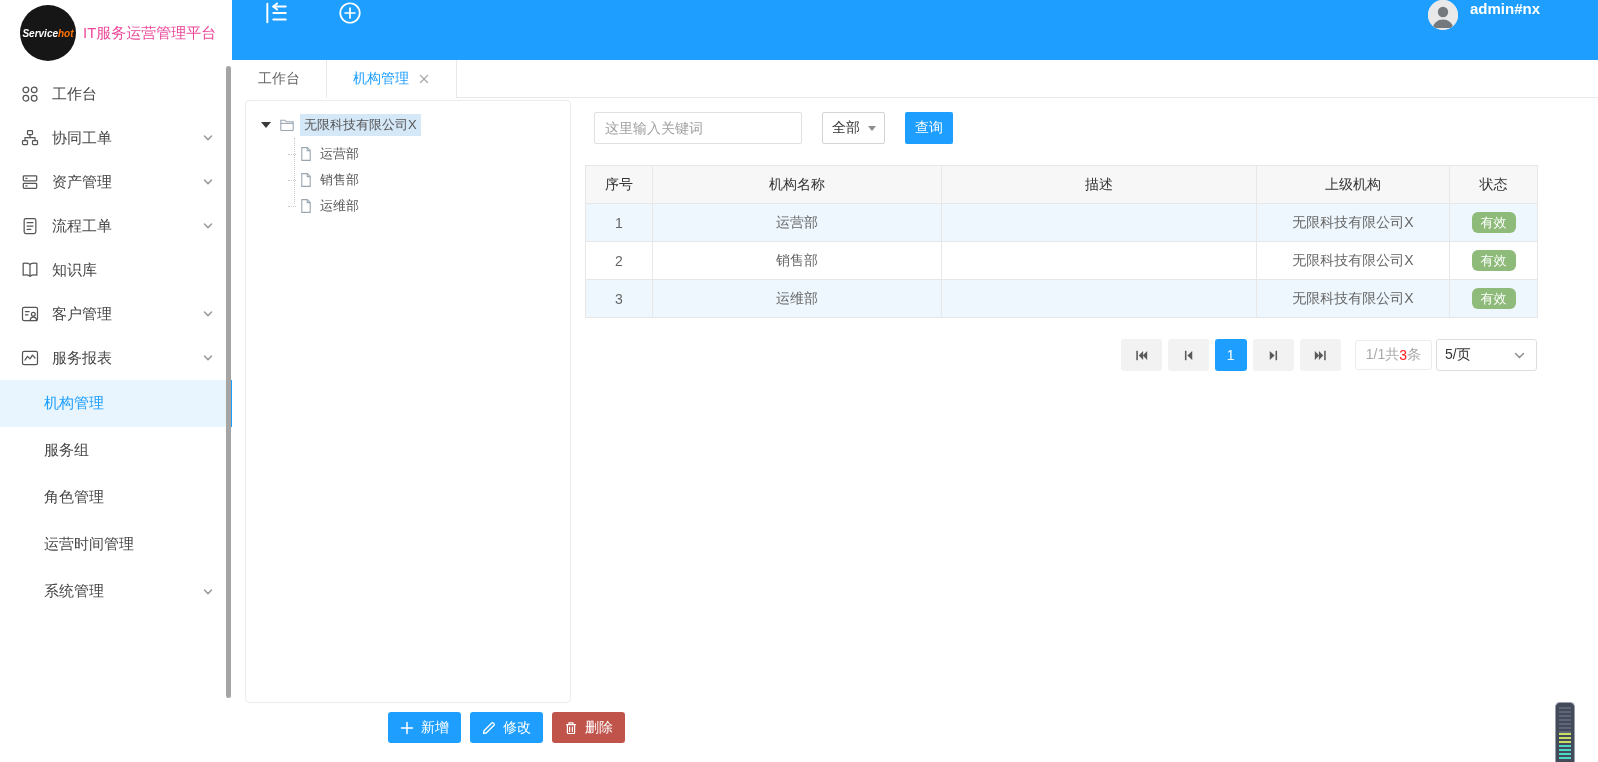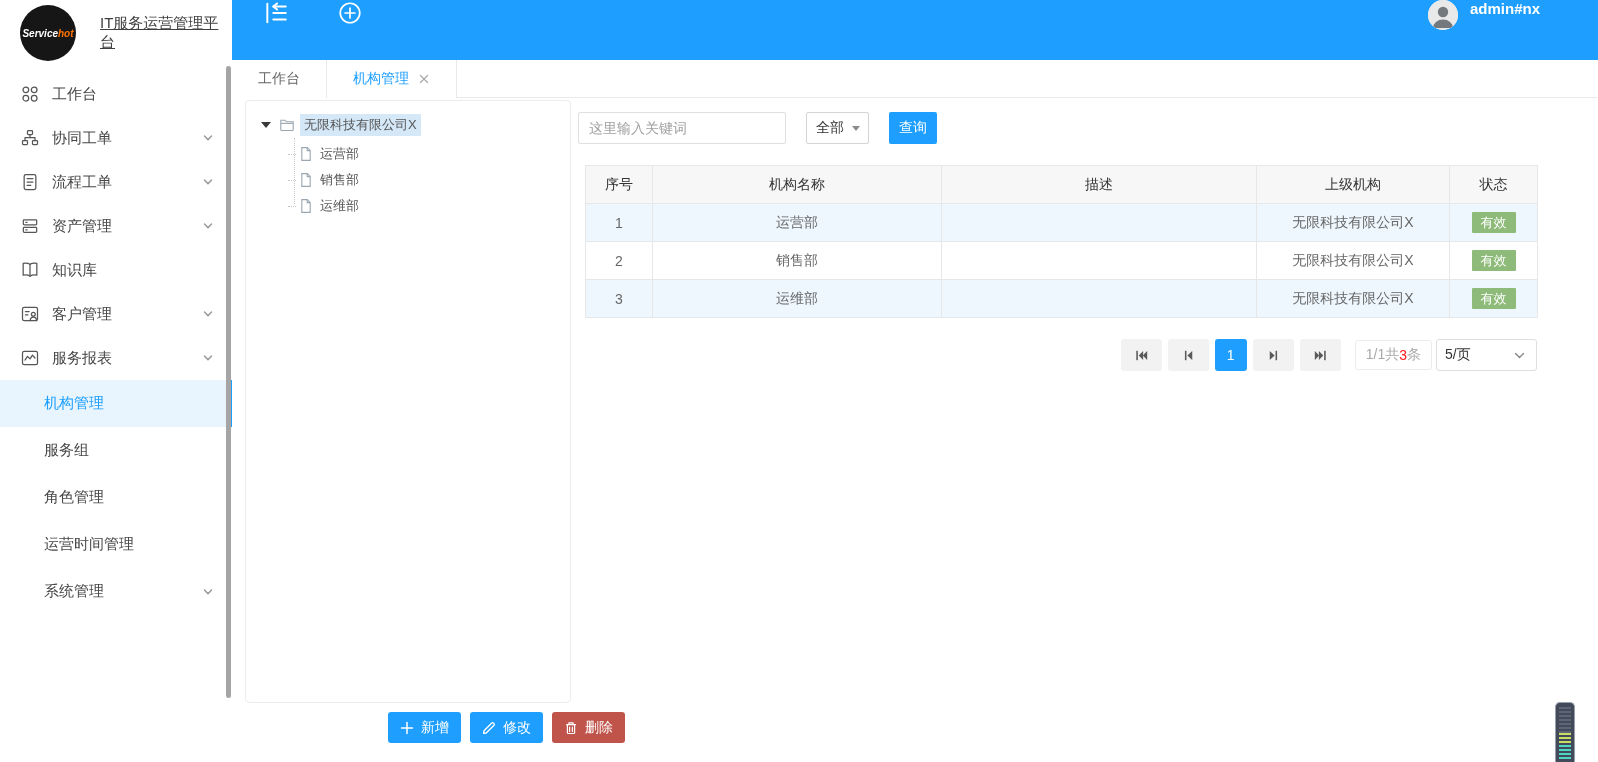--- a/index.html
+++ b/index.html
@@ -8,21 +8,21 @@
     width:1598px; height:762px; overflow:hidden; position:relative;
     background:#fff; font-family:"Liberation Sans","DejaVu Sans",sans-serif;
     color:#333;
   }
   
   .sidebar { position:absolute; left:0; top:0; width:232px; height:762px; background:#fff; z-index:6; }
   .logo-row { display:flex; align-items:center; height:66px; padding-left:20px; }
   .logo-circle { width:56px; height:56px; border-radius:50%; background:#161616; display:flex; align-items:center; justify-content:center; flex:none; }
   .logo-text { font-size:10px; font-style:italic; font-weight:bold; color:#fff; white-space:nowrap; }
   .logo-text .hot { color:#ff7300; }
-  .app-title { font-size:15px; color:#404040; margin-left:24px;text-decoration:underline; }
+  .app-title { font-size:15px; color:#ec4899; margin-left:7px; }
   .side-menu { margin-top:6px; }
   .side-item { height:44px; display:flex; align-items:center; padding:0 18px 0 20px; font-size:15px; color:#474747; cursor:pointer; }
   .s-icon { width:20px; height:20px; margin-right:12px; color:#565656; flex:none; }
   .s-icon svg { width:20px; height:20px; display:block; }
   .s-label { flex:1; }
   .s-chev { width:12px; height:12px; color:#999; flex:none; }
   .s-chev svg { width:12px; height:12px; display:block; }
   .sub-item { height:47px; display:flex; align-items:center; padding:0 18px 0 44px; font-size:15px; color:#474747; cursor:pointer; }
   .sub-item .s-label { flex:1; }
   .sub-item.active { background:#e8f5fe; color:#1e9fff; border-right:6px solid #1e9fff; padding-right:12px; }
@@ -58,33 +58,33 @@
   .tree-child { display:flex; align-items:center; height:26px; padding-left:42px; font-size:13px; color:#555; cursor:pointer; }
   .tree-child .stub { width:8px; border-top:1px dotted #c9c9c9; margin-right:2px; flex:none; }
   .tree-child .t-label { margin-left:6px; }
   
   .panel-actions { position:absolute; left:156px; top:614px; display:flex; gap:9px; }
   .btn { height:31px; padding:0 12px; border:none; border-radius:3px; color:#fff; font-size:14px; display:flex; align-items:center; gap:7px; cursor:pointer; font-family:inherit; }
   .btn svg { width:14px; height:14px; display:block; }
   .btn-blue { background:#1e9fff; }
   .btn-red  { background:#c0544b; }
   
-  .filter-row { position:absolute; left:346px; top:14px; display:flex; align-items:center; }
+  .filter-row { position:absolute; left:362px; top:14px; display:flex; align-items:center; }
   .search-input { width:208px; height:32px; border:1px solid #e0e0e0; border-radius:2px; padding:0 10px; font-size:14px; color:#333; outline:none; font-family:inherit; }
   .search-input::placeholder { color:#a0a0a0; }
   .filter-select { margin-left:20px; width:63px; height:32px; border:1px solid #d4d4d4; border-radius:2px; background:#fff; display:flex; align-items:center; justify-content:space-between; padding:0 8px 0 9px; font-size:14px; color:#333; cursor:pointer; }
   .sel-caret { width:0; height:0; border-left:4px solid transparent; border-right:4px solid transparent; border-top:5px solid #8c8c8c; }
   .search-btn { margin-left:20px; width:48px; height:32px; background:#1e9fff; border:none; border-radius:2px; color:#fff; font-size:14px; cursor:pointer; font-family:inherit; }
   
   .table-wrap { position:absolute; left:353px; top:67px; width:952px; }
   table { border-collapse:collapse; table-layout:fixed; width:952px; font-size:14px;padding-left:46px; }
   th { background:#f7f7f7; border:1px solid #e7e7e7; height:38px; font-weight:normal; color:#333; text-align:center; }
   td { border:1px solid #e7e7e7; height:38px; color:#666; text-align:center; background:#fff; }
   tr.stripe td { background:#eef7fe; }
-  .badge { display:inline-block; background:#8ebb7a; color:#fff; font-size:13px; padding:4px 9px; border-radius:1px; line-height:1; }
+  .badge { display:inline-block; background:#8ebb7a; color:#fff; font-size:13px; padding:4px 9px; border-radius:6px; line-height:1; }
   
   .pagination { position:absolute; left:353px; top:241px; width:952px; display:flex; justify-content:flex-end; align-items:center; }
   .pg-btn { width:41px; height:32px; margin-left:6px; background:#f2f2f2; border:none; border-radius:3px; display:flex; align-items:center; justify-content:center; cursor:pointer; }
   .pg-btn svg { width:13px; height:13px; fill:#595959; }
   .pg-current { width:32px; height:32px; margin-left:6px; background:#1e9fff; border-radius:3px; color:#fff; font-size:14px; display:flex; align-items:center; justify-content:center; cursor:pointer; }
   .pg-info { height:30px; margin-left:14px; border:1px solid #ececec; border-radius:3px; display:flex; align-items:center; padding:0 10px; font-size:14px; color:#a8a8a8; }
   .pg-info .red { color:#ff1a1a; }
   .pg-size { width:101px; height:32px; margin-left:4px; border:1px solid #dedede; border-radius:3px; background:#fff; display:flex; align-items:center; justify-content:space-between; padding:0 10px 0 8px; font-size:14px; color:#333; cursor:pointer; }
   .pg-size svg { width:13px; height:13px; display:block; color:#888; }
   
@@ -128,43 +128,43 @@
       <span class="s-label">协同工单</span>
         <span class="s-chev">
           <svg viewBox="0 0 12 12" fill="none" stroke="currentColor" stroke-width="1.5" stroke-linecap="round" stroke-linejoin="round">
             <path d="M2.5 4 L6 7.8 L9.5 4"></path>
           </svg>
         </span>
     </div>
       <div class="side-item">
       <span class="s-icon">
           <svg viewBox="0 0 24 24" fill="none" stroke="currentColor" stroke-width="1.5" stroke-linecap="round" stroke-linejoin="round">
+            <rect x="4" y="4.5" width="16" height="6" rx="1"></rect>
+            <rect x="4" y="13.5" width="16" height="6" rx="1"></rect>
+            <path d="M7 7.5 H8.5"></path>
+            <path d="M7 16.5 H8.5"></path>
+          </svg>
+        </span>
+      <span class="s-label">资产管理</span>
+        <span class="s-chev">
+          <svg viewBox="0 0 12 12" fill="none" stroke="currentColor" stroke-width="1.5" stroke-linecap="round" stroke-linejoin="round">
+            <path d="M2.5 4 L6 7.8 L9.5 4"></path>
+          </svg>
+        </span>
+    </div>
+      <div class="side-item">
+      <span class="s-icon">
+          <svg viewBox="0 0 24 24" fill="none" stroke="currentColor" stroke-width="1.5" stroke-linecap="round" stroke-linejoin="round">
             <rect x="5" y="3" width="14" height="18" rx="2"></rect>
             <path d="M8.5 8 H15.5"></path>
             <path d="M8.5 12 H15.5"></path>
             <path d="M8.5 16 H13"></path>
           </svg>
         </span>
       <span class="s-label">流程工单</span>
-        <span class="s-chev">
-          <svg viewBox="0 0 12 12" fill="none" stroke="currentColor" stroke-width="1.5" stroke-linecap="round" stroke-linejoin="round">
-            <path d="M2.5 4 L6 7.8 L9.5 4"></path>
-          </svg>
-        </span>
-    </div>
-      <div class="side-item">
-      <span class="s-icon">
-          <svg viewBox="0 0 24 24" fill="none" stroke="currentColor" stroke-width="1.5" stroke-linecap="round" stroke-linejoin="round">
-            <rect x="4" y="4.5" width="16" height="6" rx="1"></rect>
-            <rect x="4" y="13.5" width="16" height="6" rx="1"></rect>
-            <path d="M7 7.5 H8.5"></path>
-            <path d="M7 16.5 H8.5"></path>
-          </svg>
-        </span>
-      <span class="s-label">资产管理</span>
         <span class="s-chev">
           <svg viewBox="0 0 12 12" fill="none" stroke="currentColor" stroke-width="1.5" stroke-linecap="round" stroke-linejoin="round">
             <path d="M2.5 4 L6 7.8 L9.5 4"></path>
           </svg>
         </span>
     </div>
       <div class="side-item">
       <span class="s-icon">
           <svg viewBox="0 0 24 24" fill="none" stroke="currentColor" stroke-width="1.5" stroke-linecap="round" stroke-linejoin="round">
             <path d="M12 5.2 C10 3.8 7.3 3.5 3.8 4 V18.2 C7.3 17.7 10 18 12 19.4 C14 18 16.7 17.7 20.2 18.2 V4 C16.7 3.5 14 3.8 12 5.2 Z"></path>

